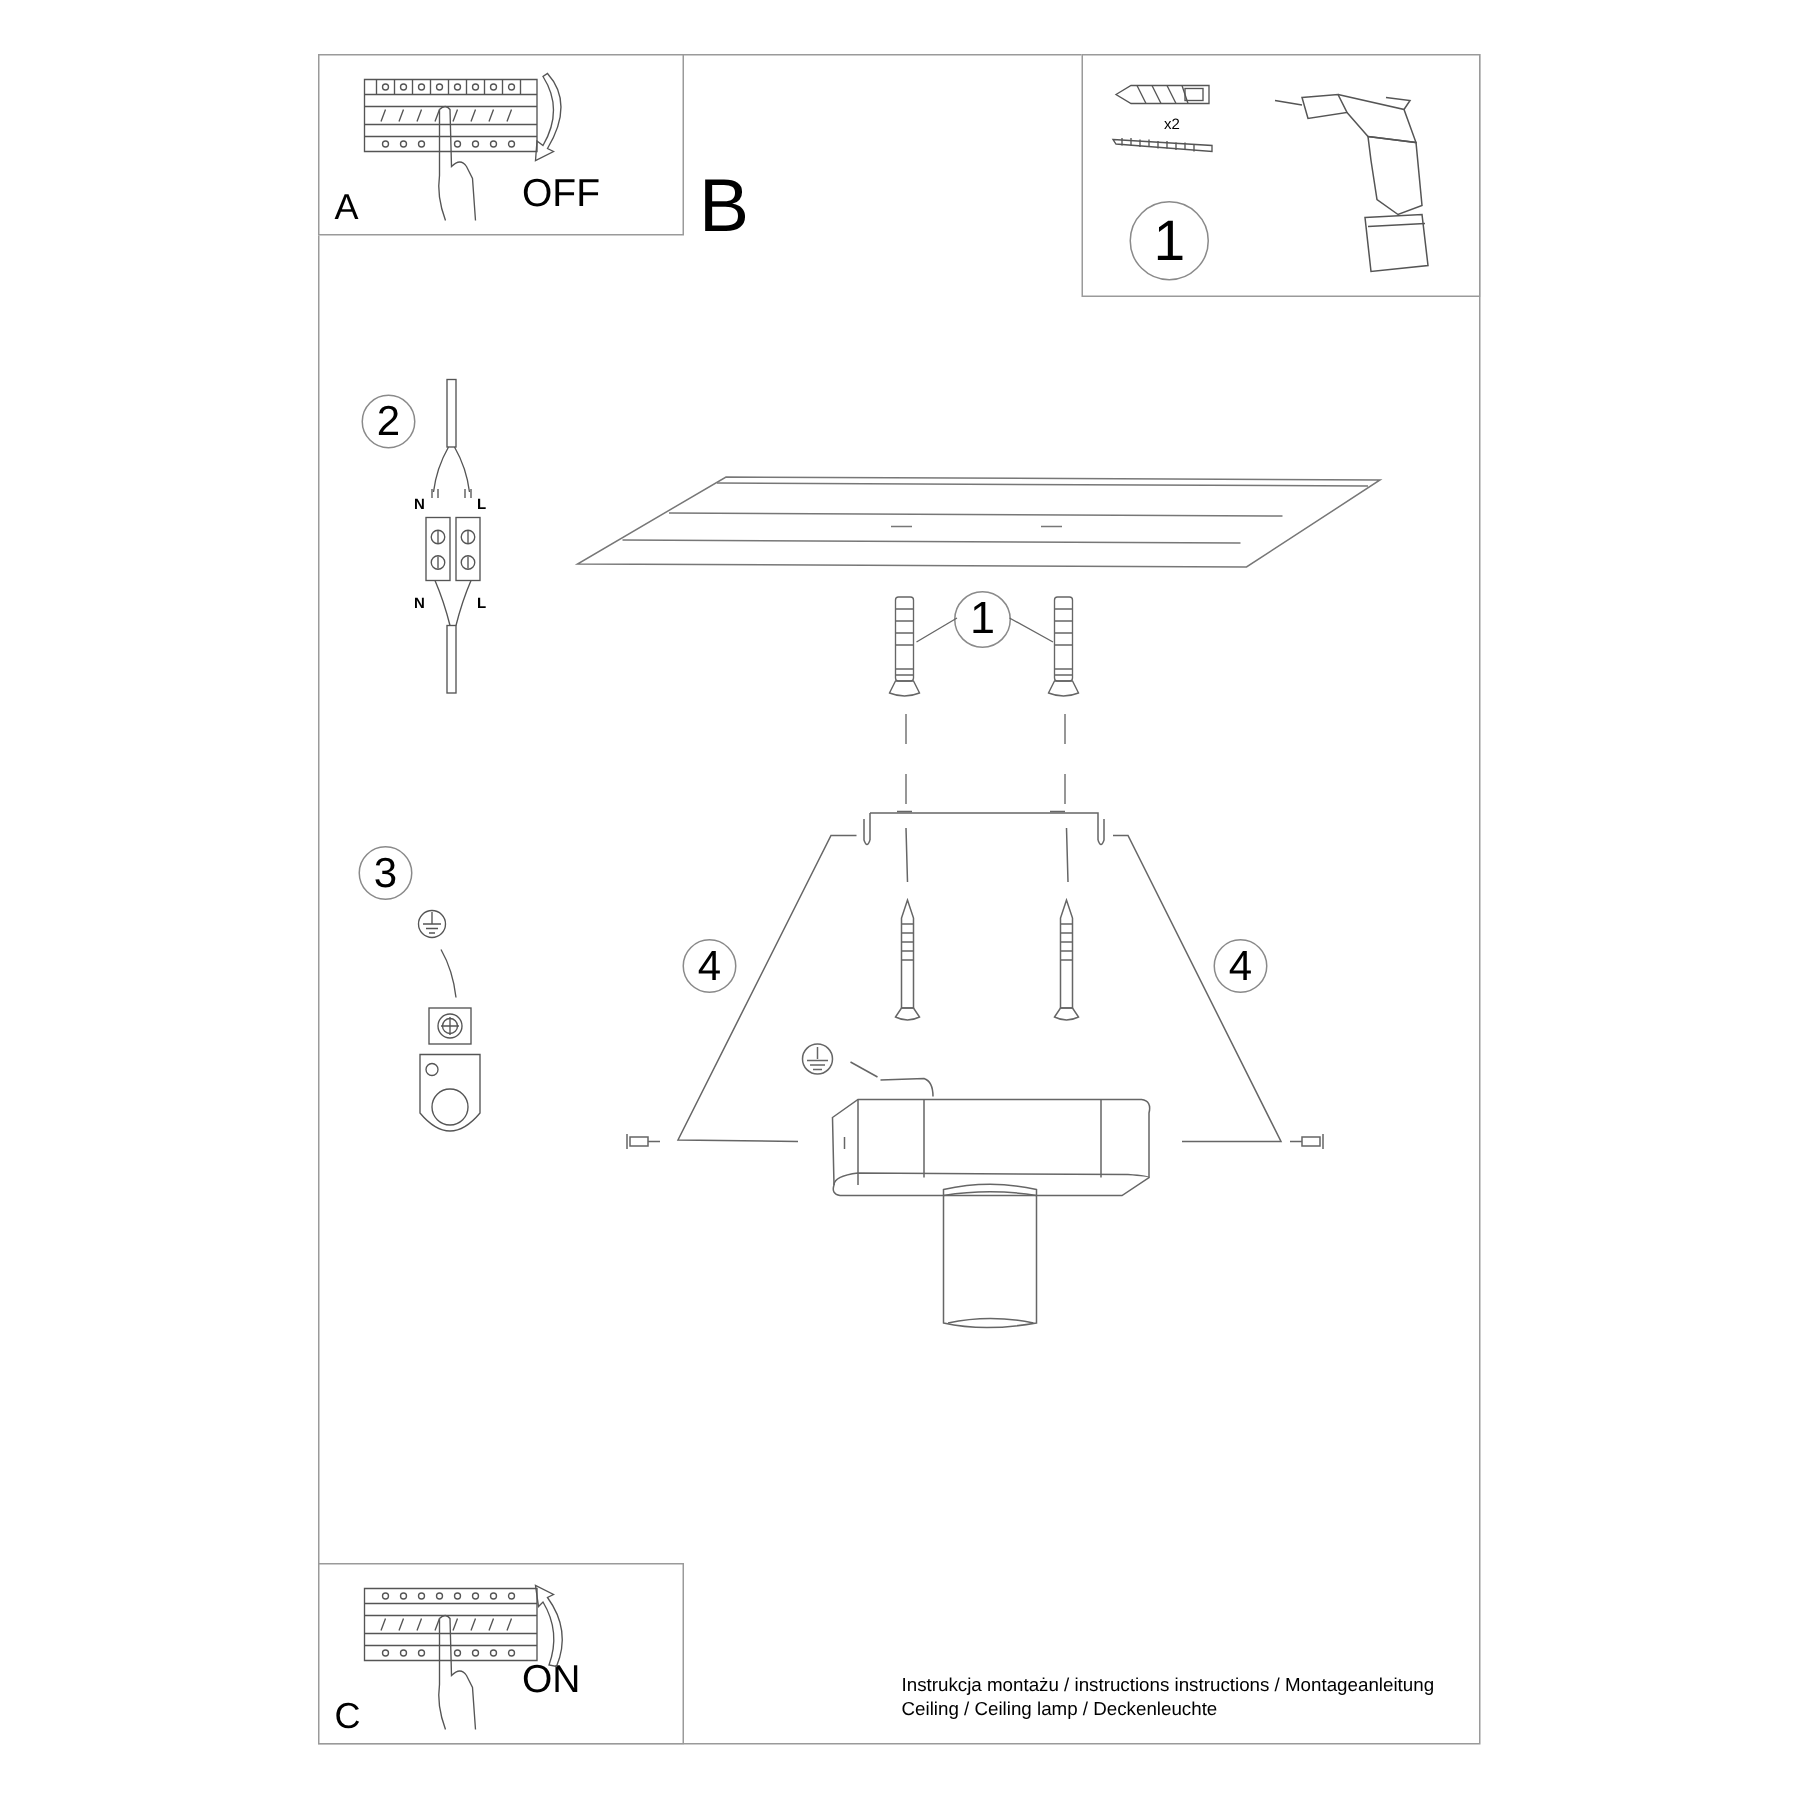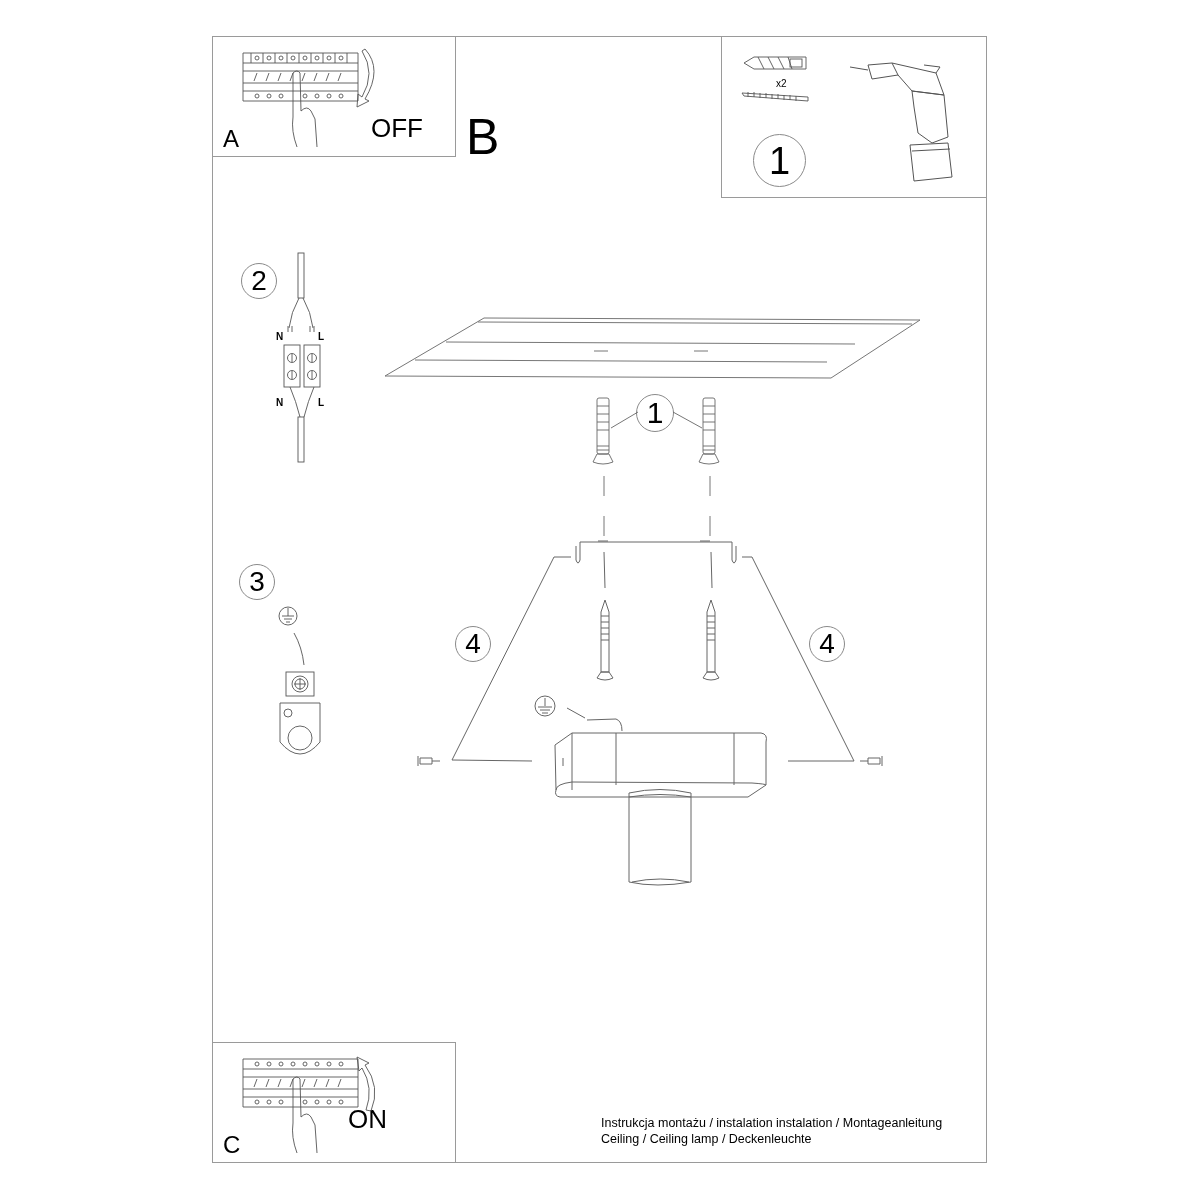--- a/index.html
+++ b/index.html
@@ -22,21 +22,21 @@
   svg.art { position: absolute; left: 0; top: 0; overflow: visible; }
   .small-label { position: absolute; font-size: 10px; font-weight: bold; line-height: 1; }
 </style>
 </head>
 <body>
 
 <div class="sheet"></div>
 
 <div class="panel panel-a">
   <span class="letter" style="left:10px;top:90px;">A</span>
-  <span class="state" style="left:135px;top:78px;margin-left:23px;">OFF</span>
+  <span class="state" style="left:135px;top:78px;">OFF</span>
   <svg class="art" width="244" height="121">
     <g fill="none" stroke="#555" stroke-width="0.9">
       <path d="M30 16 L145 16 L145 64 L30 64 Z"></path>
       <path d="M38 16 L38 26 M50 16 L50 26 M62 16 L62 26 M74 16 L74 26 M86 16 L86 26 M98 16 L98 26 M110 16 L110 26 M122 16 L122 26 M134 16 L134 26"></path>
       <line x1="30" y1="26" x2="145" y2="26"></line>
         <line x1="30" y1="34" x2="145" y2="34"></line>
       <line x1="30" y1="46" x2="145" y2="46"></line>
         <line x1="30" y1="54" x2="145" y2="54"></line>
       <path d="M44 36 l-3 8 M56 36 l-3 8 M68 36 l-3 8 M80 36 l-3 8 M92 36 l-3 8 M104 36 l-3 8 M116 36 l-3 8 M128 36 l-3 8"></path>
       <circle cx="44" cy="21" r="2"></circle>
@@ -225,15 +225,15 @@
         <circle cx="104" cy="59" r="2"></circle>
         <circle cx="116" cy="59" r="2"></circle>
         <circle cx="128" cy="59" r="2"></circle>
       <path d="M80 36 q4 -4 7 0 L88 74 q6 -6 10 0 q2 4 4 8 l2 28 M80 36 L80 80 q-2 14 4 30"></path>
       <path d="M158 68 q10 -24 -6 -46 l4 -2 l-12 -6 l2 14 l3 -3 q12 20 4 42 Z"></path>
     </g>
   </svg>
 </div>
 
 <div class="footer">
-  <div>Instrukcja montażu / instalation instalation / Montageanleitung</div>
+  <div>Instrukcja montażu / instructions instructions / Montageanleitung</div>
   <div>Ceiling / Ceiling lamp / Deckenleuchte</div>
 </div>
 
 </body></html>

